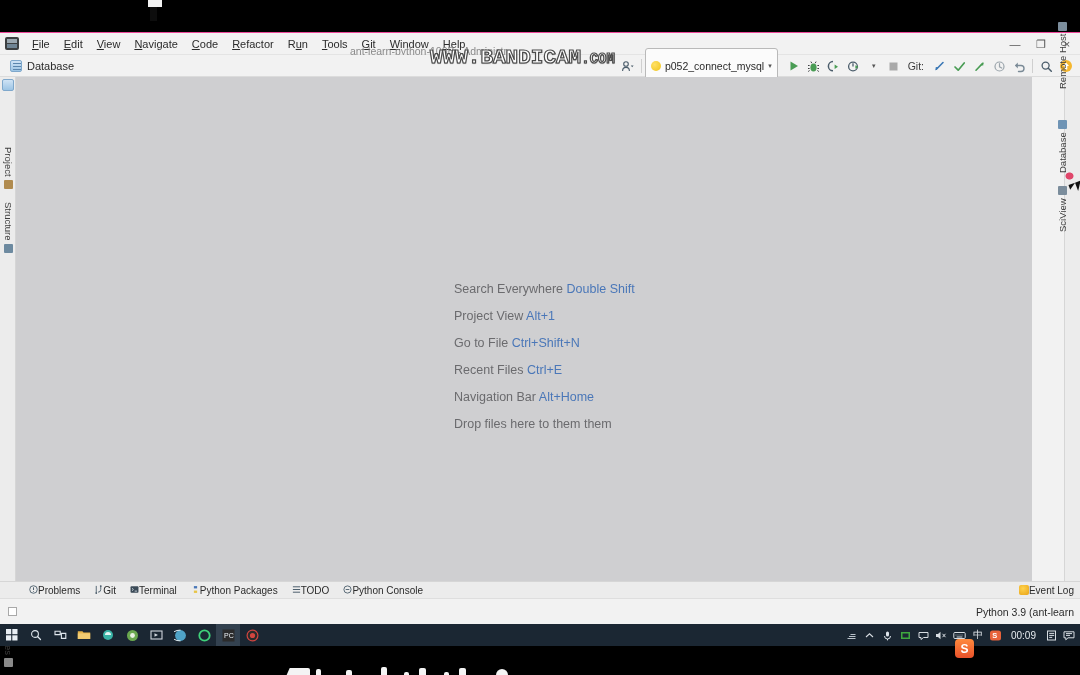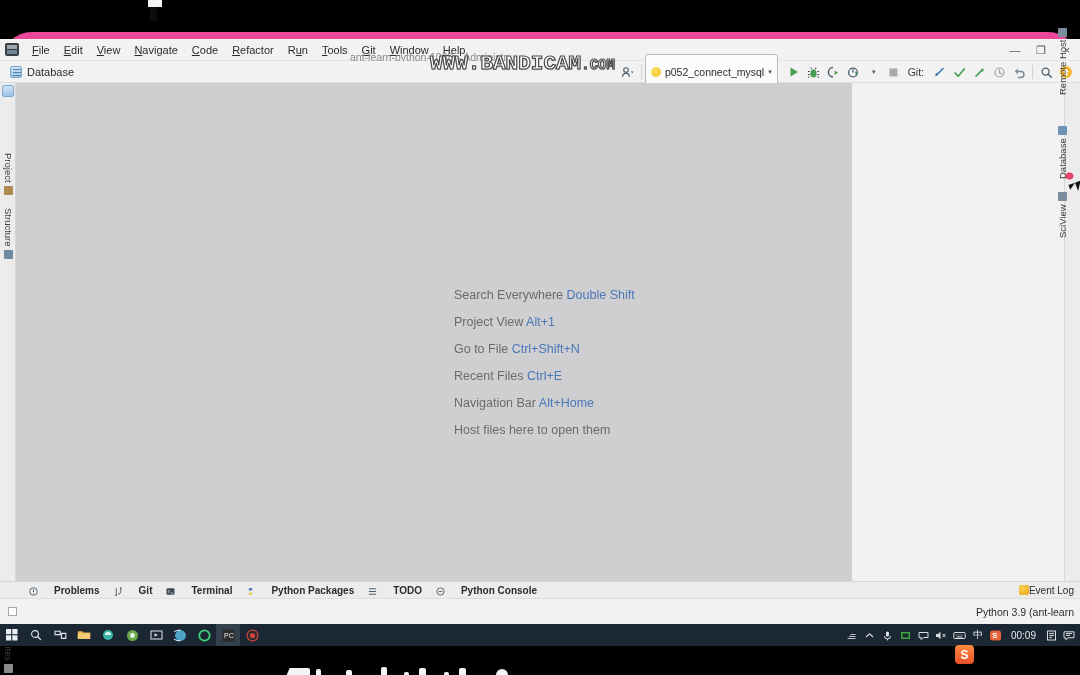--- a/index.html
+++ b/index.html
@@ -35,22 +35,21 @@
     position: absolute; bottom: -6px;
     background: #f4f4f4;
     border-radius: 2px 2px 0 0;
   }
 
   
   .ide {
     position: absolute; left: 0px; top: 32px;
     width: 1080px; height: 592px;
     background: #f2f2f2;
-    border-top: 7px solid #ec4899;
-    border-radius: 32px;
+    border-top: 1px solid #ec4899;
   }
 
   
   .titlerow {
     position: relative;
     height: 22px;
     background: #f2f2f2;
     display: flex; align-items: center;
     border-bottom: 1px solid #e4e4e4;
   }
@@ -180,21 +179,21 @@
   }
   .vtool.down { writing-mode: vertical-rl; }
   .vtool.up   { writing-mode: vertical-rl; transform: rotate(180deg); }
   .mini-ico {
     width: 9px; height: 9px; flex: none;
     background: #8a9aa8; border-radius: 1px;
   }
 
   .editor {
     position: absolute; left: 16px; top: 0;
-    width: 836px; height: 548px;
+    width: 1016px; height: 548px;
     background: #cfcfd1;
   }
   .welcome {
     position: absolute; left: 438px; top: 205px;
     display: flex; flex-direction: column; gap: 13px;
   }
   .wl {
     font-size: 12.5px; color: #6b6b6e;
     white-space: nowrap; line-height: 14px;
   }
@@ -202,23 +201,23 @@
 
   
   .botstrip {
     position: absolute; left: 0; bottom: 26px;
     width: 1080px; height: 17px;
     background: #ececec;
     border-top: 1px solid #d6d6d6;
     display: flex; align-items: center;
   }
   .bt {
-    display: flex; align-items: flex-end; gap: 16px;
+    display: flex; align-items: flex-start; gap: 0;
     font-size: 10px; color: #2b2b2b;
-    padding: 1px 7px; cursor: default; white-space: nowrap; font-weight: bold;
+    padding: 1px 7px; cursor: default; white-space: nowrap;
   }
   .bt .gi { width: 9px; height: 9px; flex: none; }
   .ev {
     position: absolute; right: 6px;
     display: flex; 
     font-size: 10px; color: #2b2b2b;
   }
   .ev-dot {
     width: 10px; height: 10px; border-radius: 2px;
     background: radial-gradient(circle at 40% 35%, #ffd24d, #e8a317);
@@ -482,21 +481,21 @@
           </div>
           <div class="wl">
             <span>Recent Files</span>
             <span class="k">Ctrl+E</span>
           </div>
           <div class="wl">
             <span>Navigation Bar</span>
             <span class="k">Alt+Home</span>
           </div>
           <div class="wl">
-            <span>Host files here to open them</span>
+            <span>Drop files here to them them</span>
           </div>
         </div>
       </div>
 
       <div class="rstrip">
         <div class="vtool up" style="left:3px; top:12px;">
           <span>Remote Host</span>
           <span class="mini-ico" style="background:#7b8d9c;"></span>
         </div>
         <div class="vtool up" style="left:3px; top:96px;">

